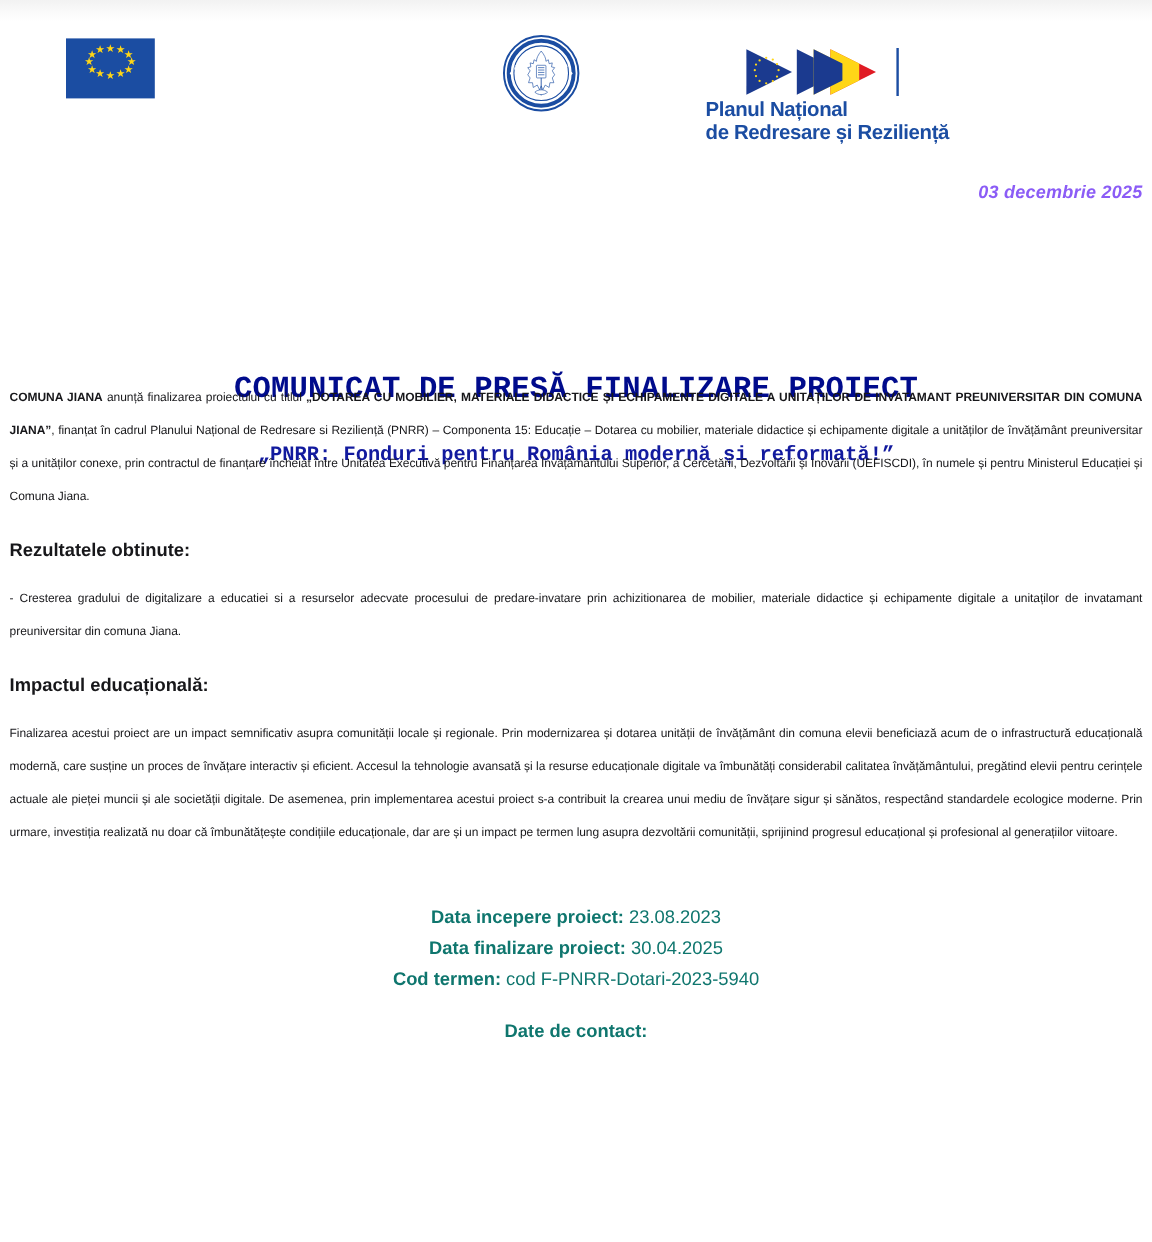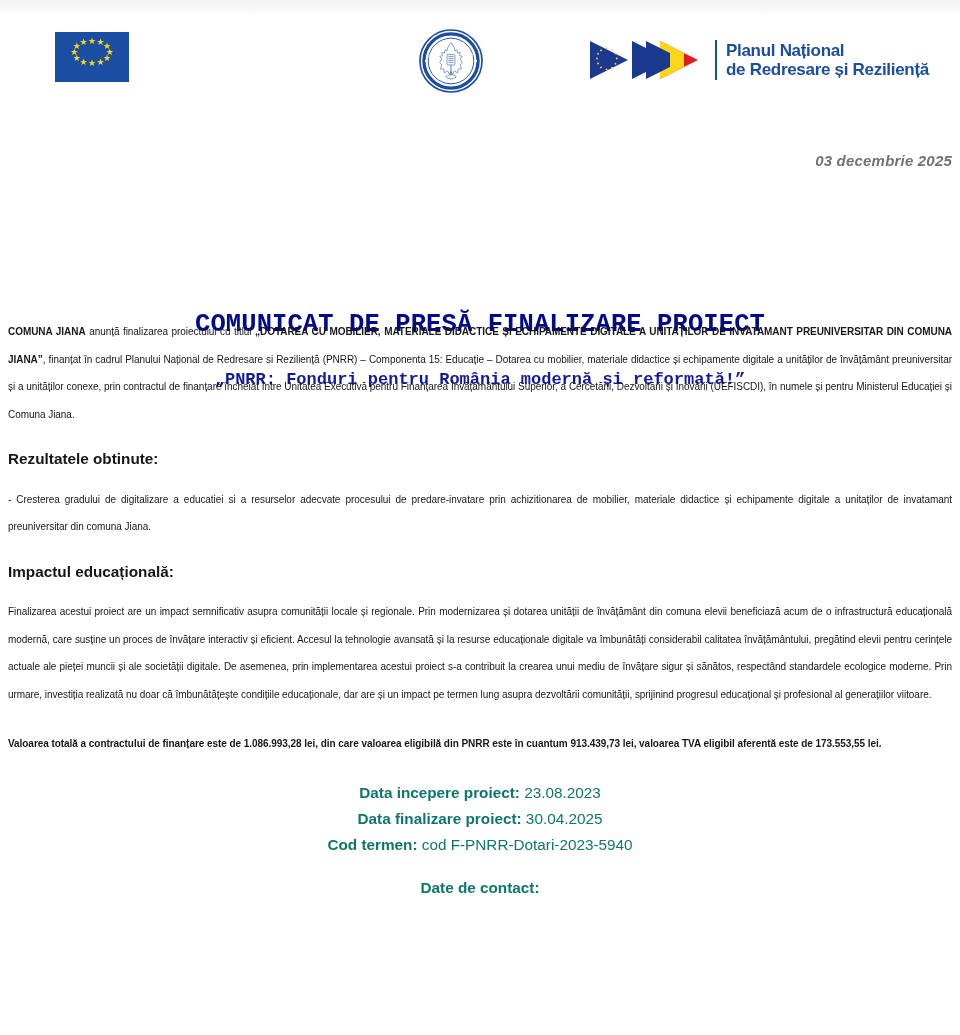--- a/index.html
+++ b/index.html
@@ -37,21 +37,21 @@
     padding-top: 28px;
     box-sizing: border-box;
   }
   .logo {
     position: absolute;
     display: flex;
     align-items: center;
   }
   .logo-eu { left: 55px; top: 32px; }
   .logo-gov { left: 418px; top: 28px; }
-  .logo-pnrr { left: 588px; top: 38px; }
+  .logo-pnrr { left: 588px; top: 38px; flex-direction: column; }
 
   .eu-flag {
     width: 74px;
     height: 50px;
     background: #1b4da2;
     position: relative;
     flex: none;
   }
   .eu-star {
     position: absolute;
@@ -99,21 +99,21 @@
   }
 
   
   .doc-date {
     position: absolute;
     right: 8px;
     top: 152px;
     font-style: italic;
     font-weight: bold;
     font-size: 15px;
-    color: #737373;
+    color: #8b5cf6;
     letter-spacing: 0.2px;
     margin-left: 22px;
   }
 
   
   .title-block { padding-top: 190px; text-align: center; font-family: Liberation Mono, monospace; }
   .doc-title {
     color: #000b8c;
     font-weight: bold;
     font-size: 25.5px;
@@ -258,21 +258,20 @@
     <div class="heading-inline">Rezultatele obtinute:</div>
     <div class="gap-sm"></div>
     <p class="para">- Cresterea gradului de digitalizare a educatiei si a resurselor adecvate procesului de predare-invatare prin achizitionarea de mobilier, materiale didactice și echipamente digitale a unitaților de invatamant preuniversitar din comuna Jiana.</p>
 
     <div class="gap-md"></div>
     <div class="heading-inline">Impactul educațională:</div>
     <div class="gap-sm"></div>
     <p class="para">Finalizarea acestui proiect are un impact semnificativ asupra comunității locale și regionale. Prin modernizarea și dotarea unității de învățământ din comuna elevii beneficiază acum de o infrastructură educațională modernă, care susține un proces de învățare interactiv și eficient. Accesul la tehnologie avansată și la resurse educaționale digitale va îmbunătăți considerabil calitatea învățământului, pregătind elevii pentru cerințele actuale ale pieței muncii și ale societății digitale. De asemenea, prin implementarea acestui proiect s-a contribuit la crearea unui mediu de învățare sigur și sănătos, respectând standardele ecologice moderne. Prin urmare, investiția realizată nu doar că îmbunătățește condițiile educaționale, dar are și un impact pe termen lung asupra dezvoltării comunității, sprijinind progresul educațional și profesional al generațiilor viitoare.</p>
 
     <div class="gap-lg"></div>
-    <p class="para b">Valoarea totală a contractului de finanțare este de 1.086.993,28 lei, din care valoarea eligibilă din PNRR este în cuantum 913.439,73 lei, valoarea TVA eligibil aferentă este de 173.553,55 lei.</p>
 
     <div class="gap-lg"></div>
     <div class="lines">
       <div><span class="b">Data incepere proiect:</span><span> 23.08.2023</span></div>
       <div><span class="b">Data finalizare proiect:</span><span> 30.04.2025</span></div>
       <div><span class="b">Cod termen:</span><span> cod F-PNRR-Dotari-2023-5940</span></div>
     </div>
 
     <div class="gap-md"></div>
     <div class="lines">

